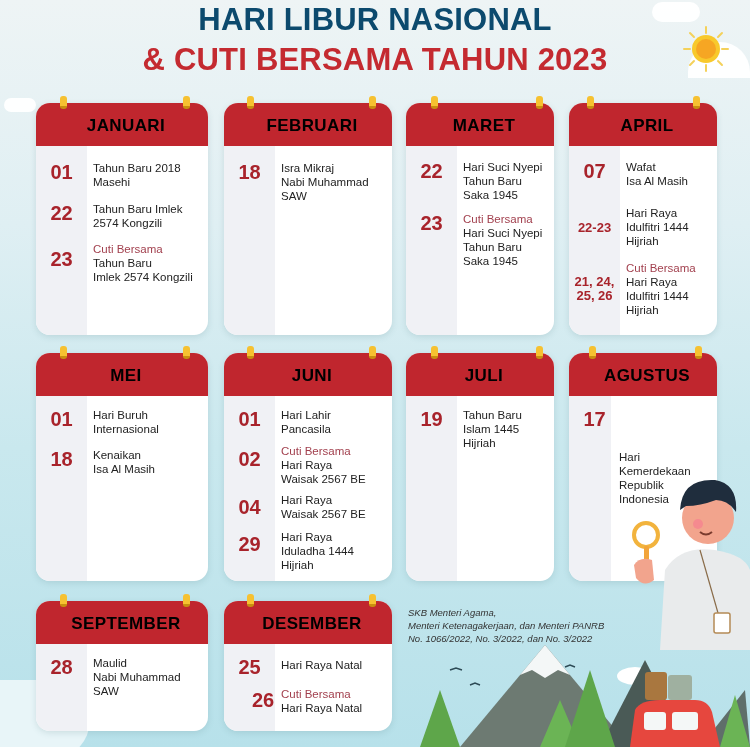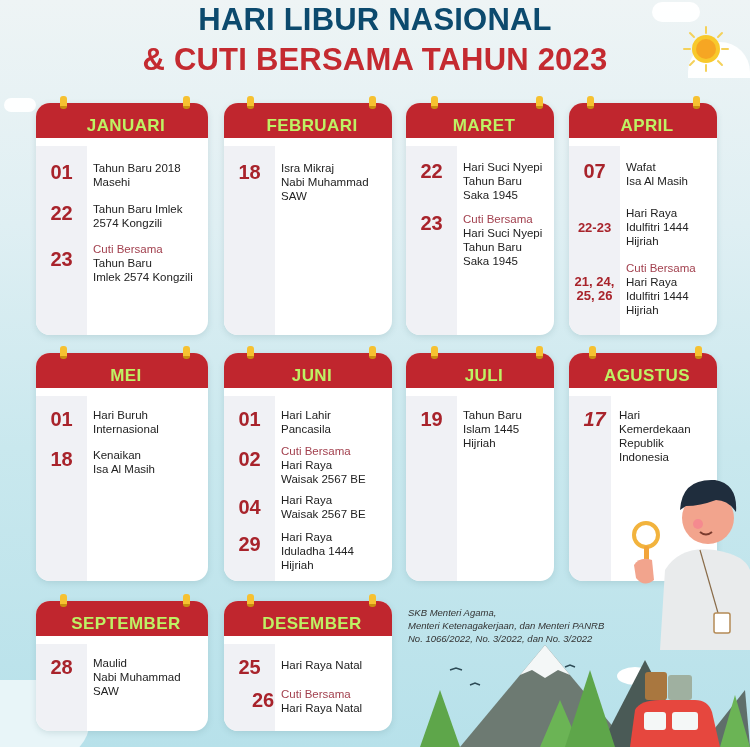--- a/index.html
+++ b/index.html
@@ -19,22 +19,22 @@
   .cloud { position: absolute; background: #fff; border-radius: 50px; opacity: 0.95; }
 
   .sun { position: absolute; left: 683px; top: 26px; width: 46px; height: 46px; }
 
   .card {
     position: absolute; background: #fff; border-radius: 14px;
     box-shadow: 0 2px 6px rgba(80,120,130,0.18);
     overflow: visible;
   }
   .card .head {
-    height: 35px; background: #c0262e; border-radius: 14px 14px 0 0;
-    color: #bef264; font-weight: 800; font-size: 17px; text-align: center;
+    height: 43px; background: #c0262e; border-radius: 14px 14px 0 0;
+    color: #000000; font-weight: 800; font-size: 17px; text-align: center;
     line-height: 46px; letter-spacing: 0.4px; padding-left: 8px;
   }
   .card .body { position: absolute; top: 43px; left: 0; right: 0; bottom: 0; border-radius: 0 0 14px 14px; overflow: hidden; }
   .card .body .col { position: absolute; top: 0; bottom: 0; left: 0; width: 51px; background: #f0f1f5; }
   .ring {
     position: absolute; top: -7px; width: 7px; height: 13px; background: #f6c131;
     border-radius: 3px; border-bottom: 3px solid #c98e10;
   }
   .entry { position: absolute; left: 0; right: 0; }
   .entry .day {
@@ -269,22 +269,22 @@
   </div>
 </div>
 
 <div class="card" style="left:569px;top:353px;width:148px;height:228px;">
   <div class="ring" style="left:20px;"></div>
   <div class="ring" style="left:126px;"></div>
   <div class="head">AGUSTUS</div>
   <div class="body">
       <div class="col" style="width:42px;"></div>
     <div class="entry" style="top:12px;">
-      <div class="day" style="width:51px;font-style:italic;">17</div>
-      <div class="desc" style="left:50px;">
+      <div class="day" style="width:51px;">17</div>
+      <div class="desc" style="left:50px;margin-top:42px;">
           <span class="tx">Hari
 Kemerdekaan
 Republik
 Indonesia</span>
         </div>
     </div>
   </div>
 </div>
 
 <div class="card" style="left:36px;top:601px;width:172px;height:130px;">

